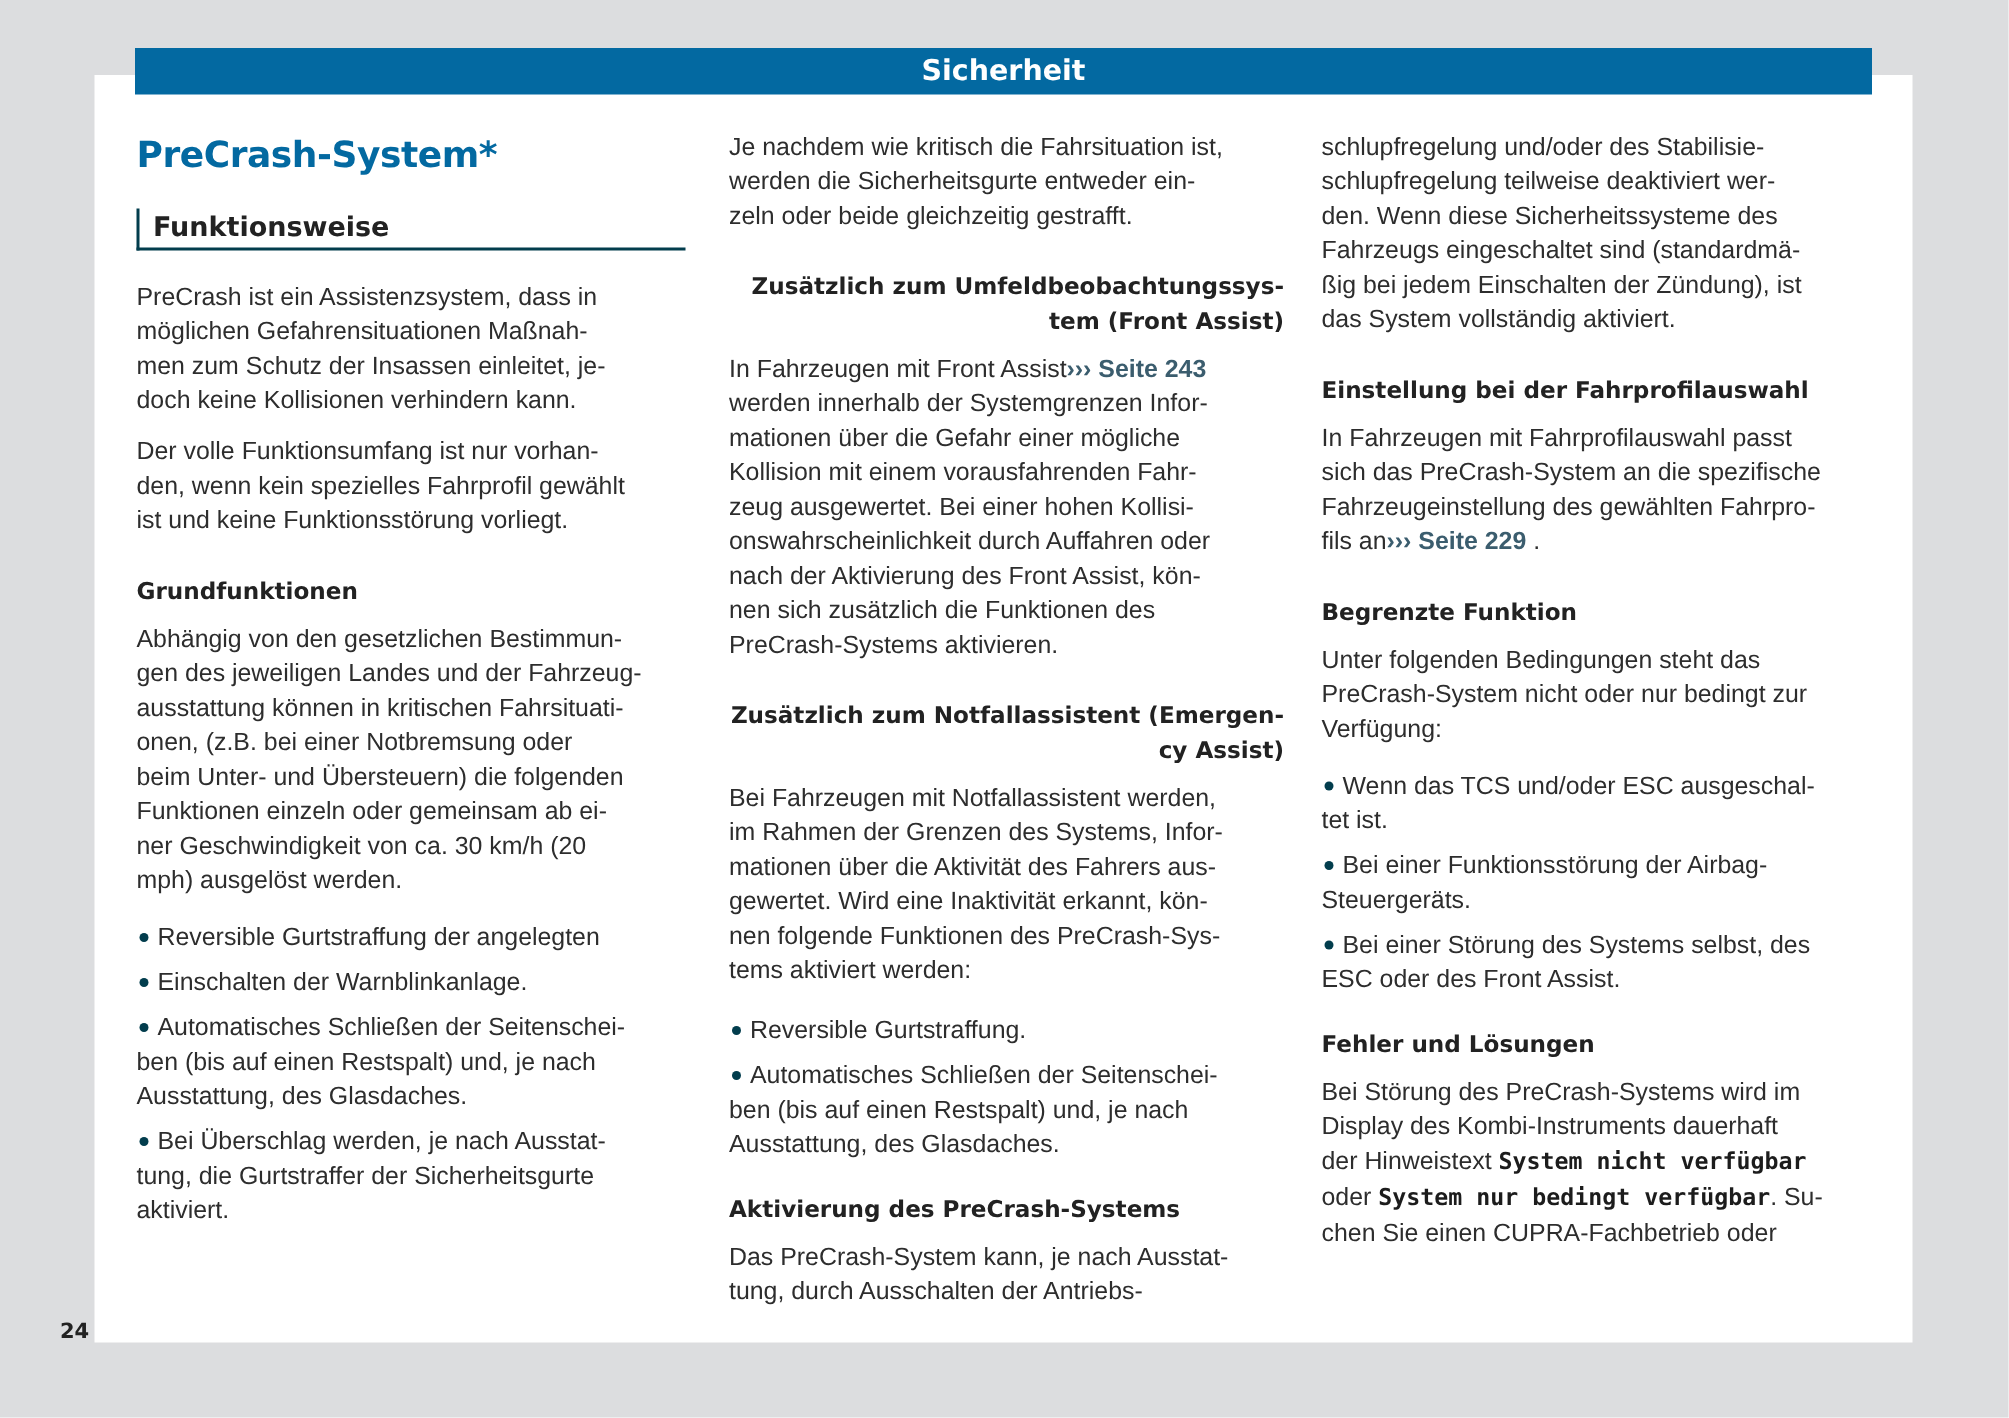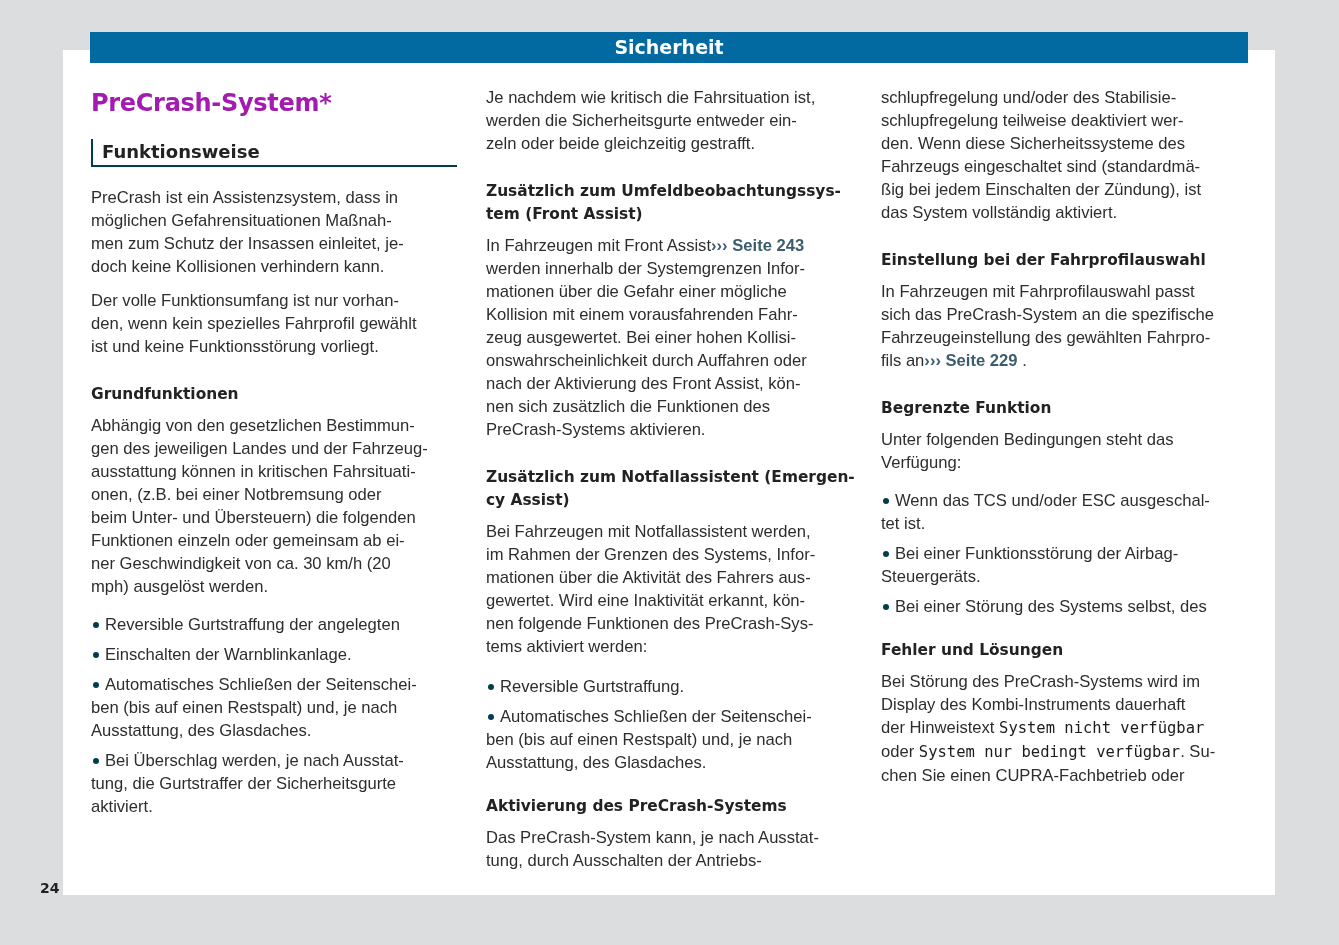--- a/index.html
+++ b/index.html
@@ -12,35 +12,35 @@
     position:absolute; left:90px; top:32px; width:1158px; height:31px; background:#0369a1;
     color:#ffffff; font-weight:bold; font-size:19px; text-align:center; line-height:31px;
     font-family:"DejaVu Sans", sans-serif;
   }
   .page-number { position:absolute; left:40px; top:880px; font-size:14px; font-weight:bold; color:#222; font-family:"DejaVu Sans", sans-serif;text-align:right; }
   .col { position:absolute; top:86px; width:370px; }
   .col1 { left:91px; }
   .col2 { left:486px; }
   .col3 { left:881px; }
   .title {
-    font-family:"DejaVu Sans", sans-serif; font-weight:bold; color:#a21caf; font-size:24px;
+    font-family:"DejaVu Sans", sans-serif; font-weight:bold; color:#0369a1; font-size:24px;
     margin:3px 0 0 0; height:34px; letter-spacing:-0.3px;
   }
   .subtitle {
     margin-top:16px; border-left:2px solid #023d4d; border-bottom:2px solid #023d4d;
     padding:2px 0 3px 9px; font-family:"DejaVu Sans", sans-serif; font-weight:bold; font-size:18px; color:#222;
     width:355px;
   }
   .para { font-size:16.6px; line-height:23px; color:#2d2d2d; margin-bottom:11px; }
   .para .ln { display:block; white-space:nowrap; }
   .h3 { font-family:"DejaVu Sans", sans-serif; font-weight:bold; font-size:15.4px; line-height:23px; color:#222; margin-bottom:8px; }
-  .h3 .ln { display:block; white-space:nowrap; }
+  .h3 .ln { display:block; white-space:nowrap;text-align:right; }
   .bullet-dot { display:inline-block; width:6px; height:6px; border-radius:50%; background:#023d4d; margin:0 6px 2px 2px; vertical-align:middle; }
   .link { color:#3b5d6e; font-weight:bold; }
-  .mono { font-family:"DejaVu Sans Mono", monospace; font-weight:normal; font-size:15.5px; color:#1c1c1c; }
+  .mono { font-family:"DejaVu Sans Mono", monospace; font-weight:bold; font-size:15.5px; color:#1c1c1c; }
   .gap { height:14px; }
 </style>
 </head>
 <body>
 
 <div class="page"></div>
 <div class="header-bar">Sicherheit</div>
 <div class="page-number">24</div>
 
 <div class="col col1">
@@ -150,34 +150,36 @@
   <div class="gap"></div>
   <div class="h3">Einstellung bei der Fahrprofilauswahl</div>
   <div class="para">
     <span><span class="ln">In Fahrzeugen mit Fahrprofilauswahl passt</span><span class="ln">sich das PreCrash-System an die spezifische</span><span class="ln">Fahrzeugeinstellung des gewählten Fahrpro-</span></span>
     <span class="ln"><span>fils an</span><span class="link">››› Seite 229</span><span> .</span></span>
   </div>
   <div class="gap"></div>
   <div class="h3">Begrenzte Funktion</div>
   <div class="para">
       <span class="ln">Unter folgenden Bedingungen steht das</span>
+      <span class="ln">PreCrash-System nicht oder nur bedingt zur</span>
       <span class="ln">Verfügung:</span>
     </div>
   <div style="height:4px"></div>
   <div>
       <div class="para" style="margin-bottom: 7px;">
         <span class="ln"><span class="bullet-dot"></span>Wenn das TCS und/oder ESC ausgeschal-</span>
         <span class="ln">tet ist.</span>
       </div>
       <div class="para" style="margin-bottom: 7px;">
         <span class="ln"><span class="bullet-dot"></span>Bei einer Funktionsstörung der Airbag-</span>
         <span class="ln">Steuergeräts.</span>
       </div>
       <div class="para" style="margin-bottom: 7px;">
         <span class="ln"><span class="bullet-dot"></span>Bei einer Störung des Systems selbst, des</span>
+        <span class="ln">ESC oder des Front Assist.</span>
       </div>
     </div>
   <div class="gap"></div>
   <div class="h3">Fehler und Lösungen</div>
   <div class="para">
     <span><span class="ln">Bei Störung des PreCrash-Systems wird im</span><span class="ln">Display des Kombi-Instruments dauerhaft</span></span>
     <span class="ln"><span>der Hinweistext </span><span class="mono">System nicht verfügbar</span></span>
     <span class="ln"><span>oder </span><span class="mono">System nur bedingt verfügbar</span><span>. Su-</span></span>
     <span class="ln">chen Sie einen CUPRA-Fachbetrieb oder</span>
   </div>

